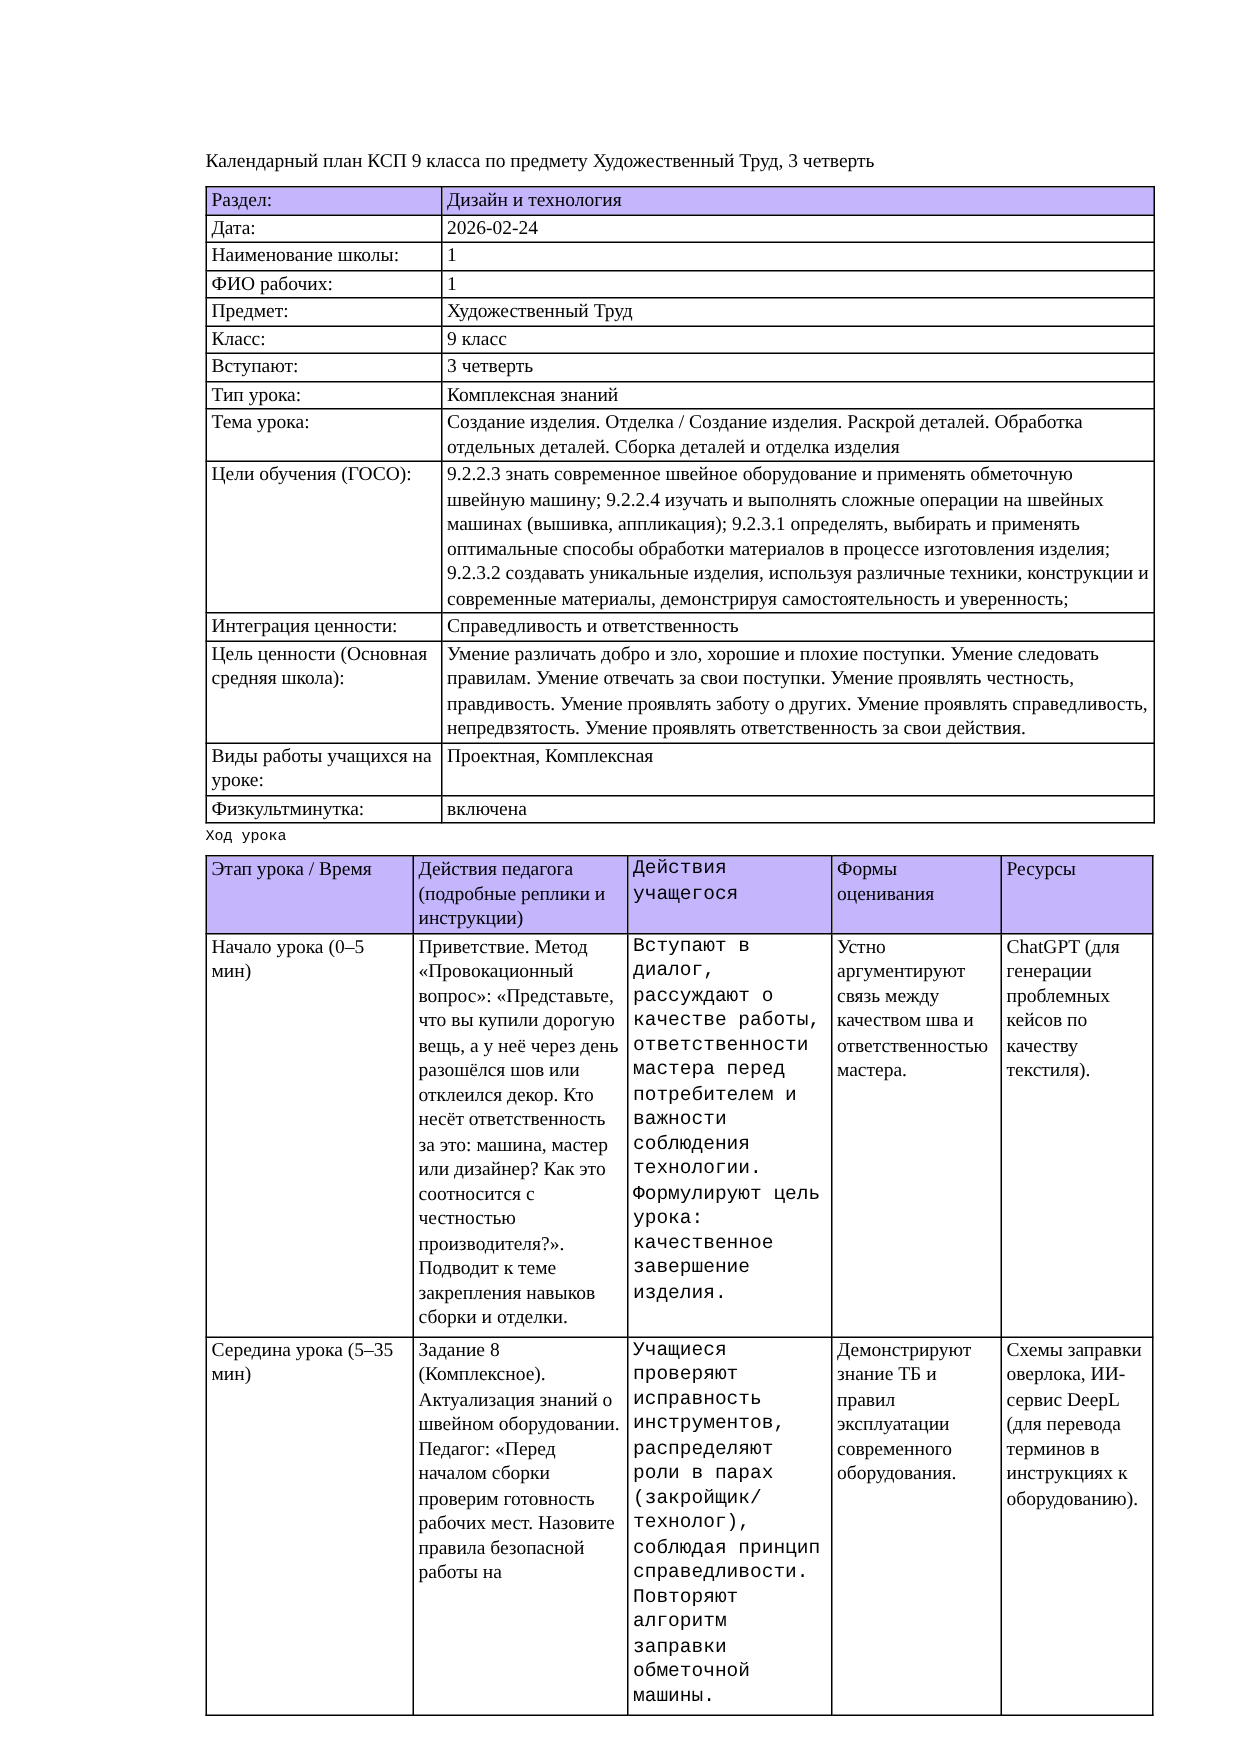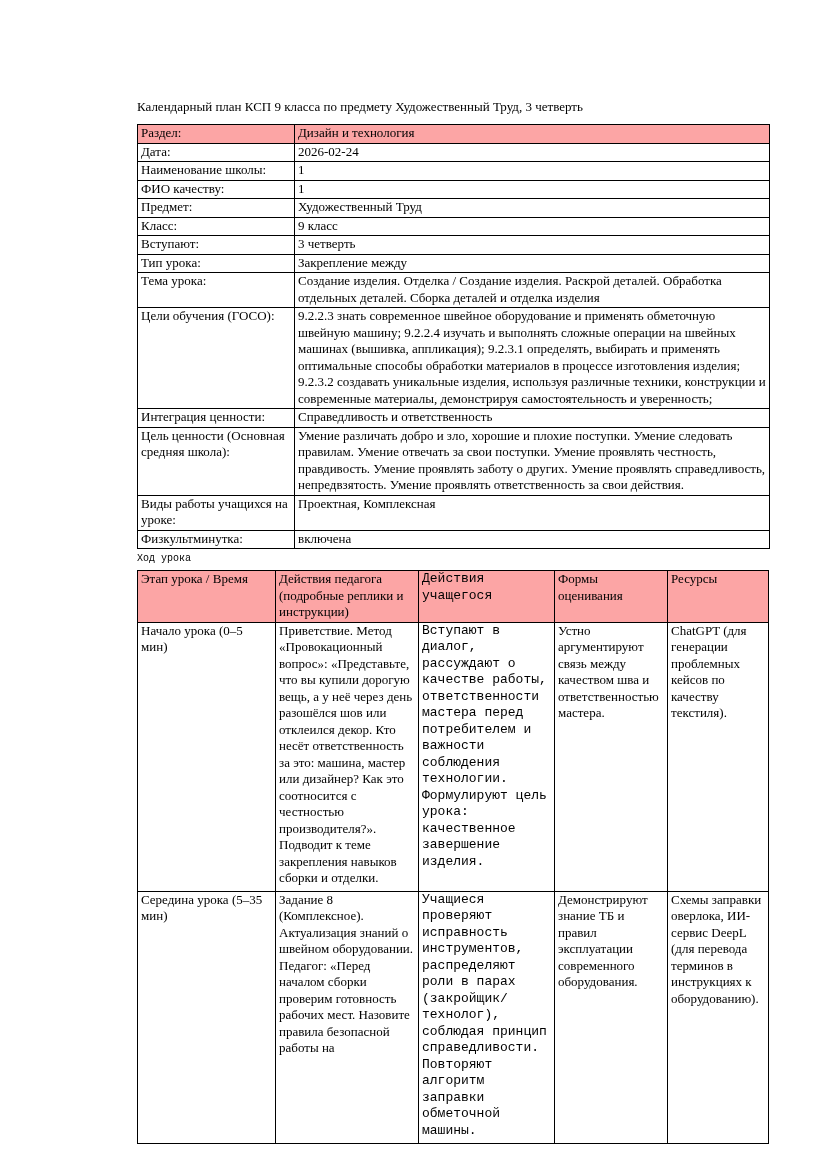--- a/index.html
+++ b/index.html
@@ -40,21 +40,21 @@
     padding: 0px 3px 1px 3px;
     vertical-align: top;
     text-align: left;
     font-weight: normal;
     overflow: hidden;
     word-wrap: break-word;
   }
   .info-table .col-label { width: 150px; }
   .info-table .col-value { width: 468px; }
   .row-shaded td, .lesson-table thead th {
-    background: #fca5a5;
+    background: #c4b5fd;
   }
   .section-heading {
     font-size: 10px;
     line-height: 16px;
     margin: 2px 0 3px 0;
     font-family: Liberation Mono, monospace;
   }
   .lesson-table .c1 { width: 131px; }
   .lesson-table .c2 { width: 136px; }
   .lesson-table .c3 { width: 129px; font-family: Liberation Mono, monospace; }
@@ -78,38 +78,38 @@
       </tr>
       <tr>
         <td class="col-label">Дата:</td>
         <td class="col-value">2026-02-24</td>
       </tr>
       <tr>
         <td class="col-label">Наименование школы:</td>
         <td class="col-value">1</td>
       </tr>
       <tr>
-        <td class="col-label">ФИО качеству:</td>
+        <td class="col-label">ФИО рабочих:</td>
         <td class="col-value">1</td>
       </tr>
       <tr>
         <td class="col-label">Предмет:</td>
         <td class="col-value">Художественный Труд</td>
       </tr>
       <tr>
         <td class="col-label">Класс:</td>
         <td class="col-value">9 класс</td>
       </tr>
       <tr>
         <td class="col-label">Вступают:</td>
         <td class="col-value">3 четверть</td>
       </tr>
       <tr>
         <td class="col-label">Тип урока:</td>
-        <td class="col-value">Закрепление между</td>
+        <td class="col-value">Комплексная знаний</td>
       </tr>
       <tr>
         <td class="col-label">Тема урока:</td>
         <td class="col-value">Создание изделия. Отделка / Создание изделия. Раскрой деталей. Обработка отдельных деталей. Сборка деталей и отделка изделия</td>
       </tr>
       <tr>
         <td class="col-label">Цели обучения (ГОСО):</td>
         <td class="col-value">9.2.2.3 знать современное швейное оборудование и применять обметочную швейную машину; 9.2.2.4 изучать и выполнять сложные операции на швейных машинах (вышивка, аппликация); 9.2.3.1 определять, выбирать и применять оптимальные способы обработки материалов в процессе изготовления изделия; 9.2.3.2 создавать уникальные изделия, используя различные техники, конструкции и современные материалы, демонстрируя самостоятельность и уверенность;</td>
       </tr>
       <tr>

